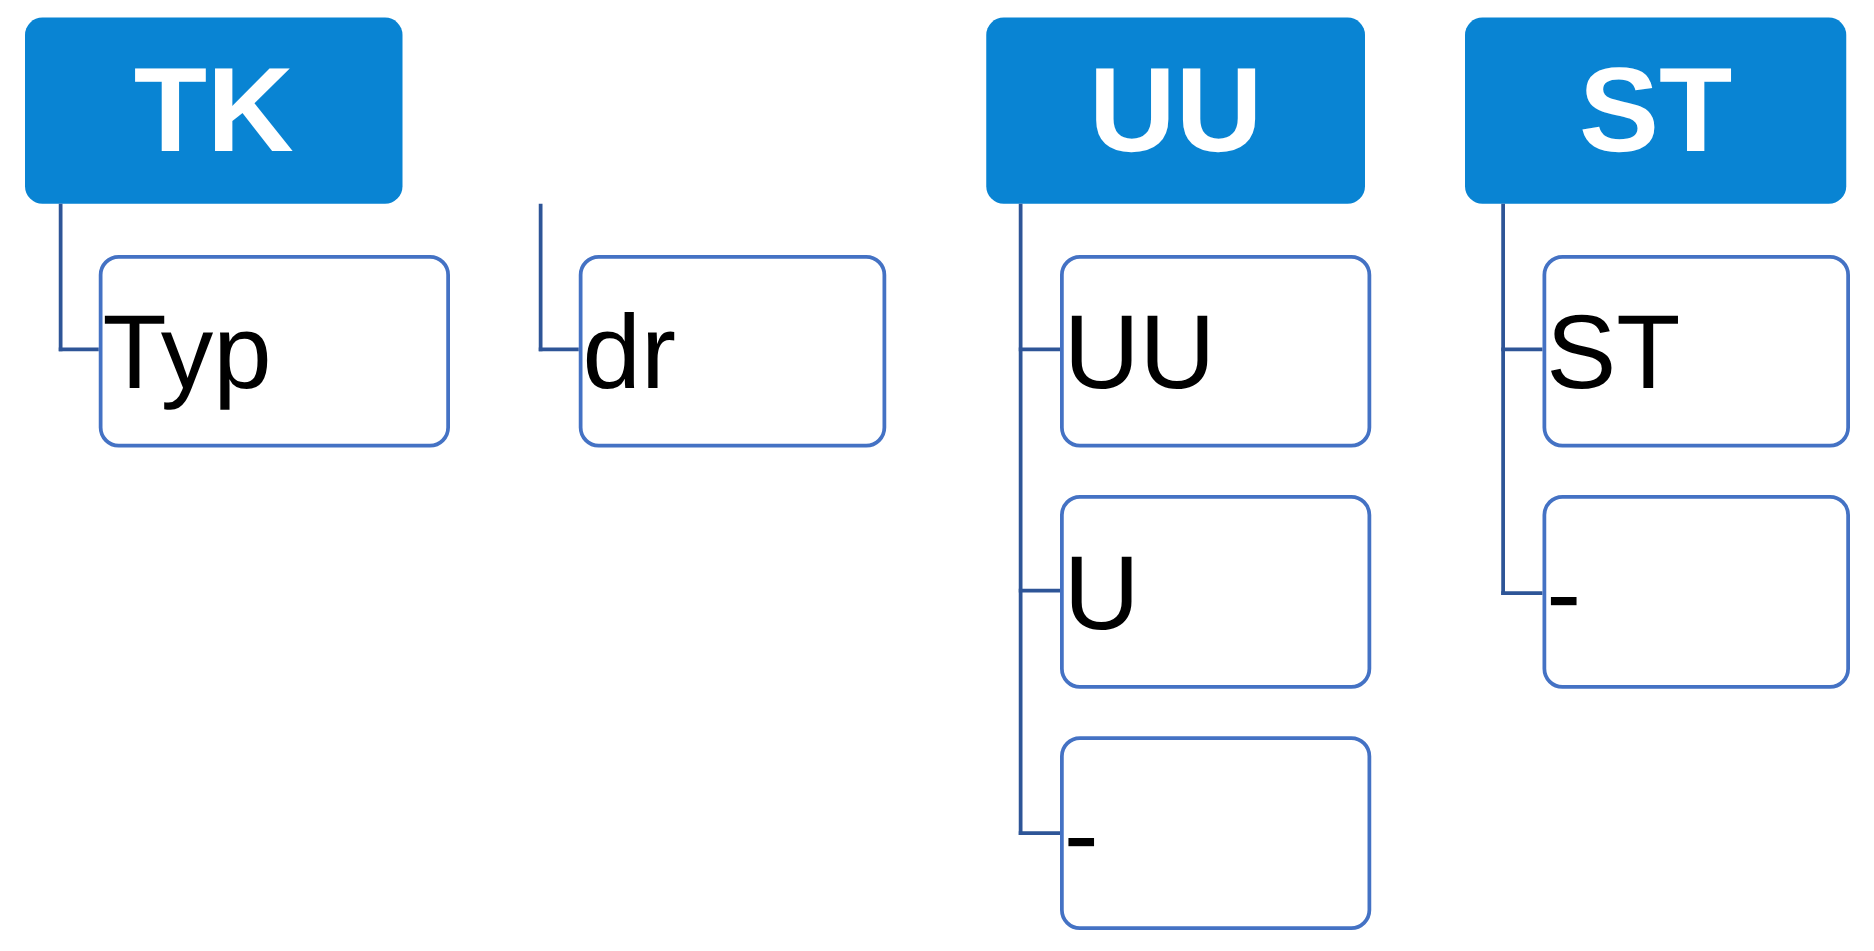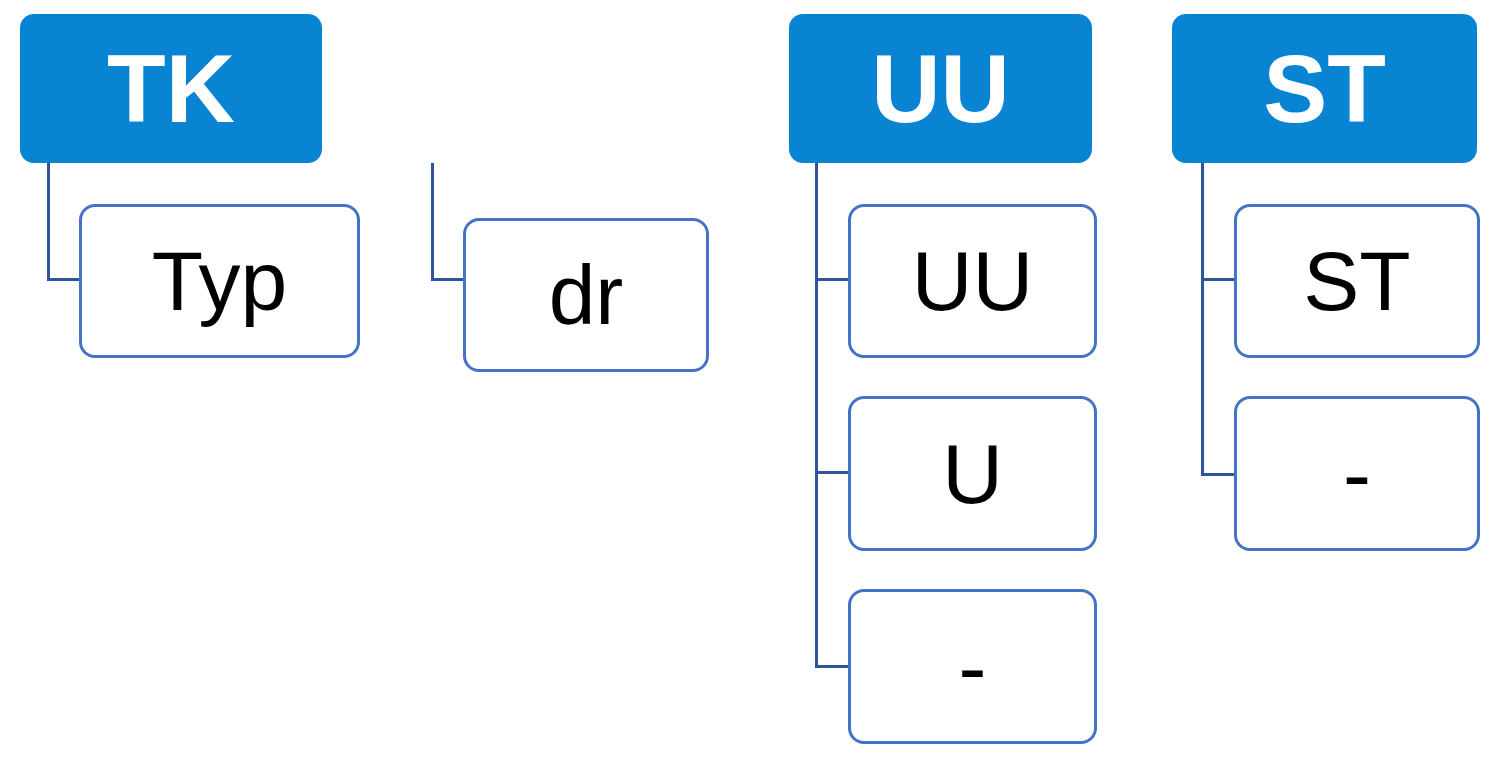--- a/index.html
+++ b/index.html
@@ -45,25 +45,24 @@
   
   .child {
     position: absolute;
     background: var(--background);
     border: 3px solid var(--child_border);
     border-radius: 16px;
     color: var(--child_text);
     font-size: 84px;
     display: flex;
     align-items: center;
-    justify-content: center;
     line-height: 1;
   }
   #c0_0 { left: 79px;   top: 204px; width: 281px; height: 154px; }
-  #c1_0 { left: 463px;  top: 204px; width: 246px; height: 154px; margin-top: 14px; }
+  #c1_0 { left: 463px;  top: 204px; width: 246px; height: 154px; }
   #c2_0 { left: 848px;  top: 204px; width: 249px; height: 154px; }
   #c2_1 { left: 848px;  top: 396px; width: 249px; height: 155px; }
   #c2_2 { left: 848px;  top: 589px; width: 249px; height: 155px; }
   #c3_0 { left: 1234px; top: 204px; width: 246px; height: 154px; }
   #c3_1 { left: 1234px; top: 396px; width: 246px; height: 155px; }
 
   
   .vline { position: absolute; width: 3px;  background: var(--connector); }
   .hline { position: absolute; height: 3px; background: var(--connector); }
   #v0  { left: 47px;   top: 163px; height: 118px; }

